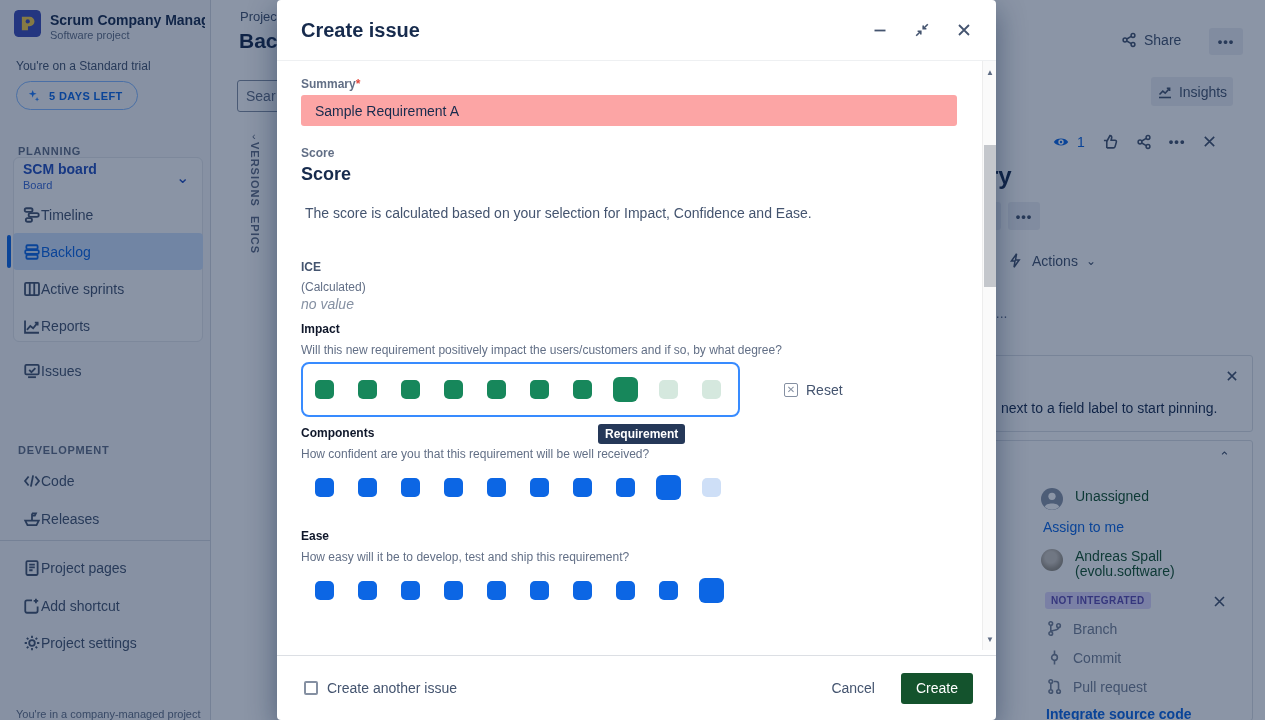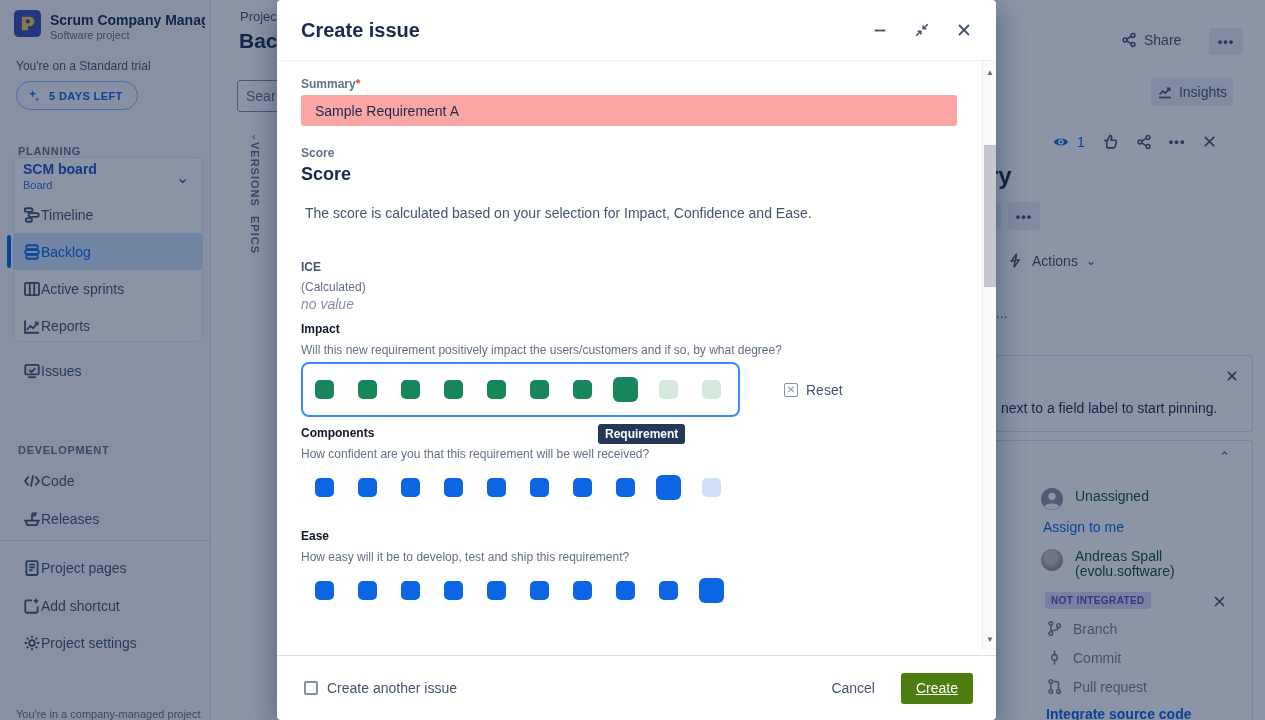--- a/index.html
+++ b/index.html
@@ -85,21 +85,21 @@
   .reset-btn { display:flex; align-items:center; gap:8px; font-size:14px; color:#44546F; cursor:pointer; }
   .reset-ic { width:14px; height:14px; border:1px solid #8590A2; border-radius:2px; color:#8590A2; font-size:10px; line-height:12px; text-align:center; }
   .conf-label { margin-top:9px; }
   .row-sq { margin-top:14px; }
   .ease-label { margin-top:29px; }
   .tooltip { position:absolute; left:321px; top:424px; background:#253858; color:#fff; font-size:12px; font-weight:600; padding:3px 7px; border-radius:3px; z-index:12; }
   .m-foot { position:absolute; left:0; bottom:0; width:100%; height:65px; border-top:1px solid #DCDFE4; display:flex; align-items:center; padding:0 23px 0 27px; }
   .chk { width:14px; height:14px; border:2px solid #8590A2; border-radius:2px; background:#fff; cursor:pointer; }
   .chk-label { margin-left:9px; font-size:14px; color:#44546F; }
   .cancel-btn { margin-left:auto; font-size:14px; color:#44546F; background:none; border:none; cursor:pointer; font-family:"Liberation Sans", sans-serif; }
-  .create-btn { margin-left:26px; height:31px; padding:0 15px; background:#4d7c0f; color:#fff; border:none; border-radius:3px; font-size:14px; font-weight:500; cursor:pointer; font-family:"Liberation Sans", sans-serif;text-decoration:underline; }
+  .create-btn { margin-left:26px; height:31px; padding:0 15px; background:#14532d; color:#fff; border:none; border-radius:3px; font-size:14px; font-weight:500; cursor:pointer; font-family:"Liberation Sans", sans-serif; }
   
   .sbar { position:absolute; right:0; top:61px; bottom:70px; width:14px; background:#FAFAFA; border-left:1px solid #EDEDED; }
   .sbar .arr { position:absolute; left:0; width:14px; height:14px; display:flex; align-items:center; justify-content:center; color:#5E6C84; font-size:8px; cursor:pointer; }
   .sbar .thumb { position:absolute; left:1px; top:84px; width:12px; height:142px; background:#C4C7CC; cursor:pointer; }
   svg { display:block; }
 </style>
 </head>
 <body>
 
 <div class="page">

